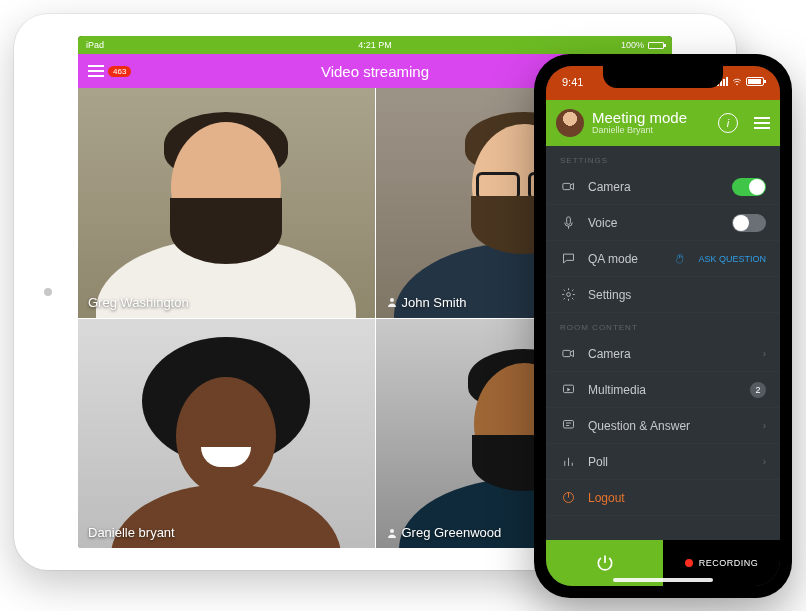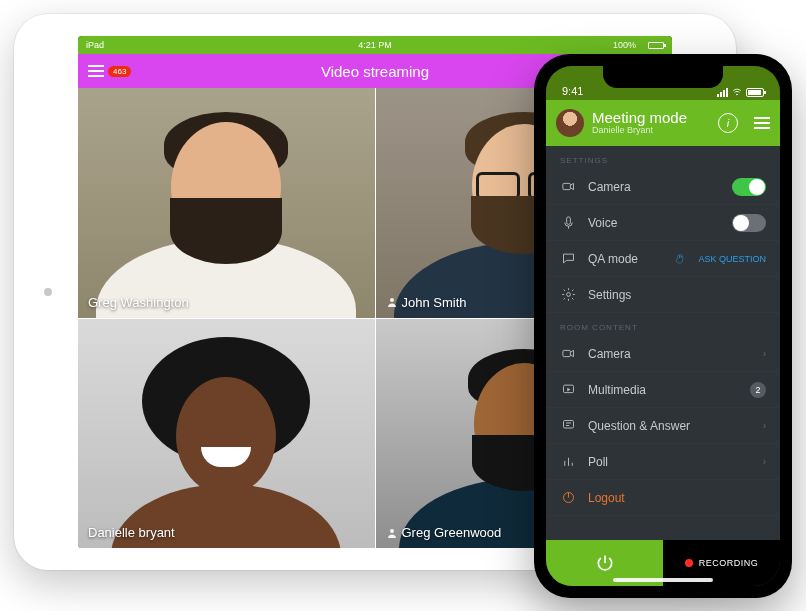--- a/index.html
+++ b/index.html
@@ -23,21 +23,21 @@
     display:flex; flex-direction:column;
   }
 
   
   .ipad-status {
     height: 18px; background:#6cbb23; color:#fff;
     font-size: 9px; display:flex; align-items:center; padding:0 8px;
     justify-content:space-between;
   }
   .ipad-status .ctr{position:absolute; left:50%; transform:translateX(-50%);}
-  .ipad-status .right{display:flex; gap:12px; align-items:center;}
+  .ipad-status .right{display:flex; gap:4px; align-items:center;}
   .ipad-status .batt{display:inline-block;width:16px;height:7px;border:1px solid #fff;border-radius:1px;position:relative;}
   .ipad-status .batt::after{content:"";position:absolute;right:-3px;top:1px;width:2px;height:3px;background:#fff;}
   .wifi-icon{width:10px;height:10px;}
 
   
   .ipad-nav {
     height: 34px; background:#d946ef; color:#fff;
     display:flex; align-items:center; justify-content:center;
     position:relative; font-size:15px; font-weight:400;
   }
@@ -95,21 +95,21 @@
     background:#000; border-radius:36px;
     box-shadow:0 18px 46px rgba(0,0,0,.34);
     padding:12px;
   }
   .phone-screen{
     width:100%; height:100%;
     background:#2e3338; border-radius:26px; overflow:hidden;
     display:flex; flex-direction:column; position:relative;
   }
   .notch{position:absolute;top:0;left:50%;transform:translateX(-50%);width:120px;height:22px;background:#000;border-radius:0 0 14px 14px;z-index:5;}
-  .phone-status{height:34px;background:#4d7c0f;color:#fff;font-size:11px;display:flex;justify-content:space-between;align-items:flex-end;padding:0 16px 3px;}
+  .phone-status{height:34px;background:#c2410c;color:#fff;font-size:11px;display:flex;justify-content:space-between;align-items:center;padding:0 16px 3px;}
   .phone-status .right{display:flex;gap:4px;align-items:center;}
   .phone-status .batt{width:18px;height:9px;border:1px solid #fff;border-radius:2px;position:relative;}
   .phone-status .batt::before{content:"";position:absolute;left:1px;top:1px;bottom:1px;width:80%;background:#fff;}
   .phone-status .batt::after{content:"";position:absolute;right:-3px;top:2px;width:2px;height:3px;background:#fff;}
   .sig{display:flex;gap:1px;align-items:flex-end;}
   .sig span{width:2px;background:#fff;}
   .sig span:nth-child(1){height:3px}.sig span:nth-child(2){height:5px}.sig span:nth-child(3){height:7px}.sig span:nth-child(4){height:9px}
 
   .phone-header{height:46px;background:#6cbb23;display:flex;align-items:center;padding:0 10px;color:#fff;gap:8px;}
   .avatar{width:28px;height:28px;border-radius:50%;background:radial-gradient(circle at 50% 35%,#e9bd95 30%,#6c4127 31%);flex:none;}

